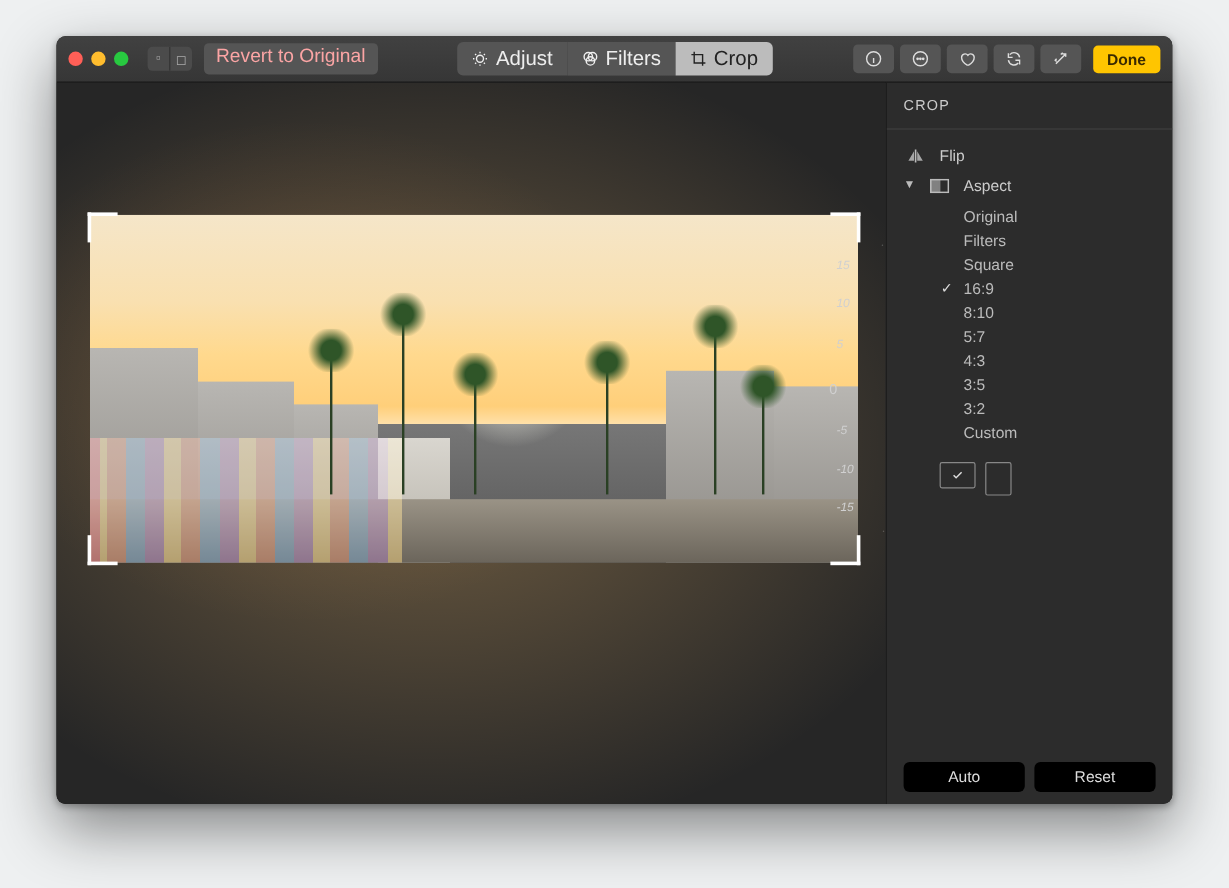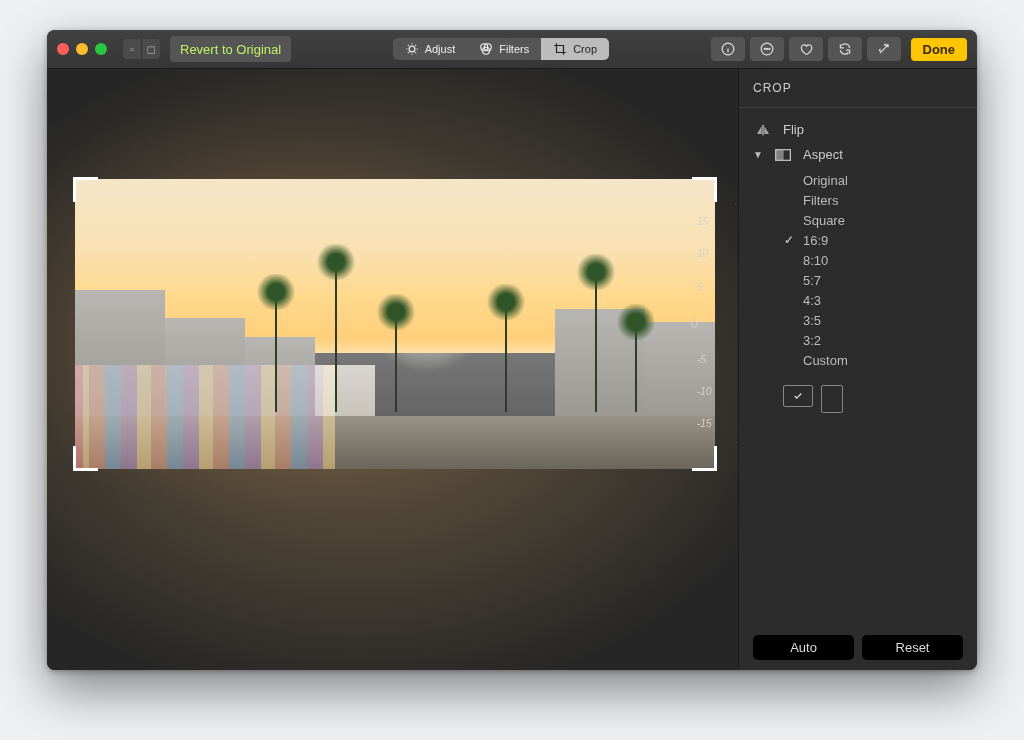--- a/index.html
+++ b/index.html
@@ -31,26 +31,26 @@
     display:flex;align-items:center;padding:0 10px;gap:10px;
     border-bottom:1px solid #1a1a1a;
   }
   .traffic{display:flex;gap:7px;margin-right:6px}
   .traffic span{width:12px;height:12px;border-radius:50%;display:block}
   .tr-close{background:#ff5f57} .tr-min{background:#ffbd2e} .tr-max{background:#28c940}
   .seg{display:flex;background:var(--btn);border-radius:4px;overflow:hidden}
   .seg .cell{width:18px;height:20px;display:flex;align-items:center;justify-content:center;font-size:11px;color:#aaa}
   .seg .cell+.cell{border-left:1px solid #333}
   .pillbtn{
-    background:#555;border-radius:4px;padding:3px 10px;color:#bef264;font-size:13px;
-    display:flex;align-items:center;gap:5px;height:20px;
+    background:#555;border-radius:4px;padding:3px 10px;color:#fca5a5;font-size:16px;
+    display:flex;align-items:flex-start;gap:5px;height:20px;
   }
   .spacer{flex:1}
   .modegroup{display:flex;gap:0}
-  .modegroup .mode{display:flex;align-items:center;gap:6px;padding:4px 12px;background:#555;color:#eee;font-size:11px}
+  .modegroup .mode{display:flex;align-items:center;gap:6px;padding:4px 12px;background:#555;color:#eee;font-size:17px}
   .modegroup .mode:first-child{border-radius:5px 0 0 5px}
   .modegroup .mode:last-child{border-radius:0 5px 5px 0}
   .modegroup .mode.active{background:#bcbcbc;color:#222}
   .iconbtn{width:34px;height:24px;background:#555;border-radius:4px;display:flex;align-items:center;justify-content:center;color:#ddd}
   .iconbar{display:flex;gap:5px}
   .done{background:var(--accent);color:#3a2a00;font-weight:600;padding:4px 12px;border-radius:4px;font-size:13px}
   svg{display:block}
   
   .body{flex:1;display:flex;min-height:0}
   .canvas{flex:1;position:relative;background:#2a2a2a;overflow:hidden}

